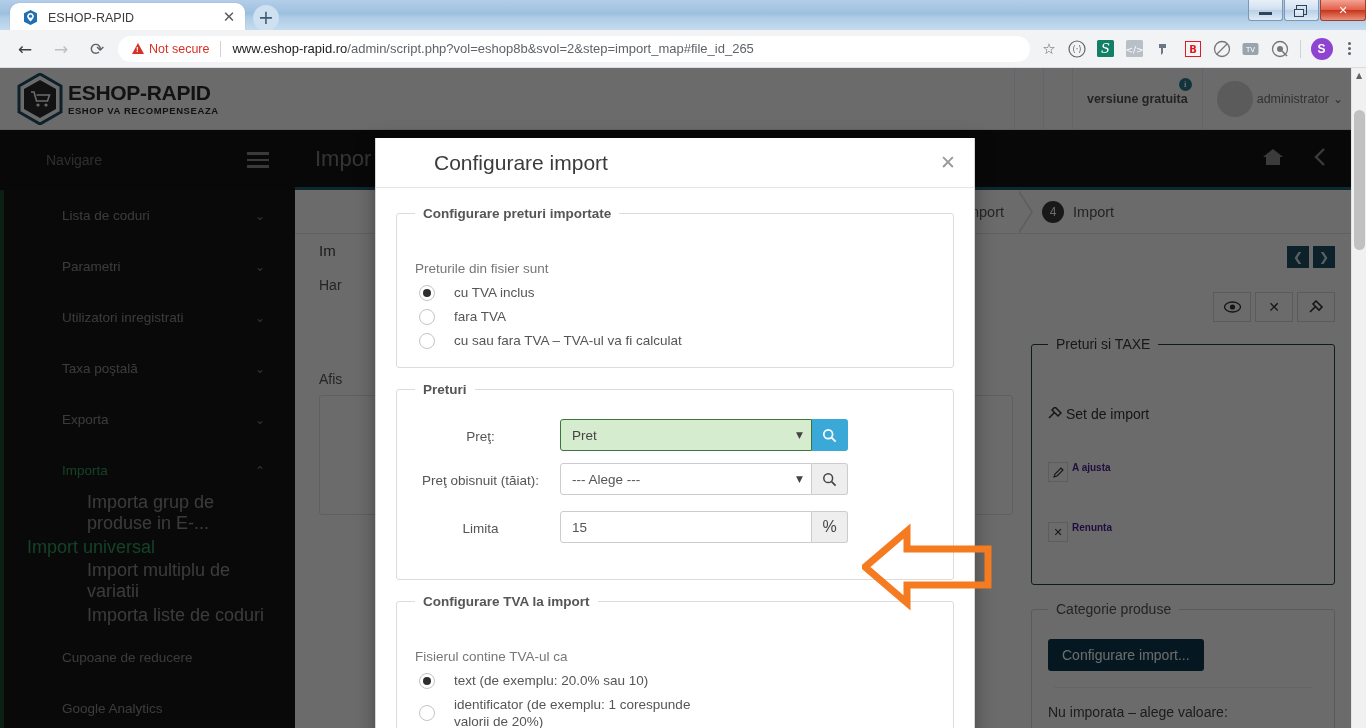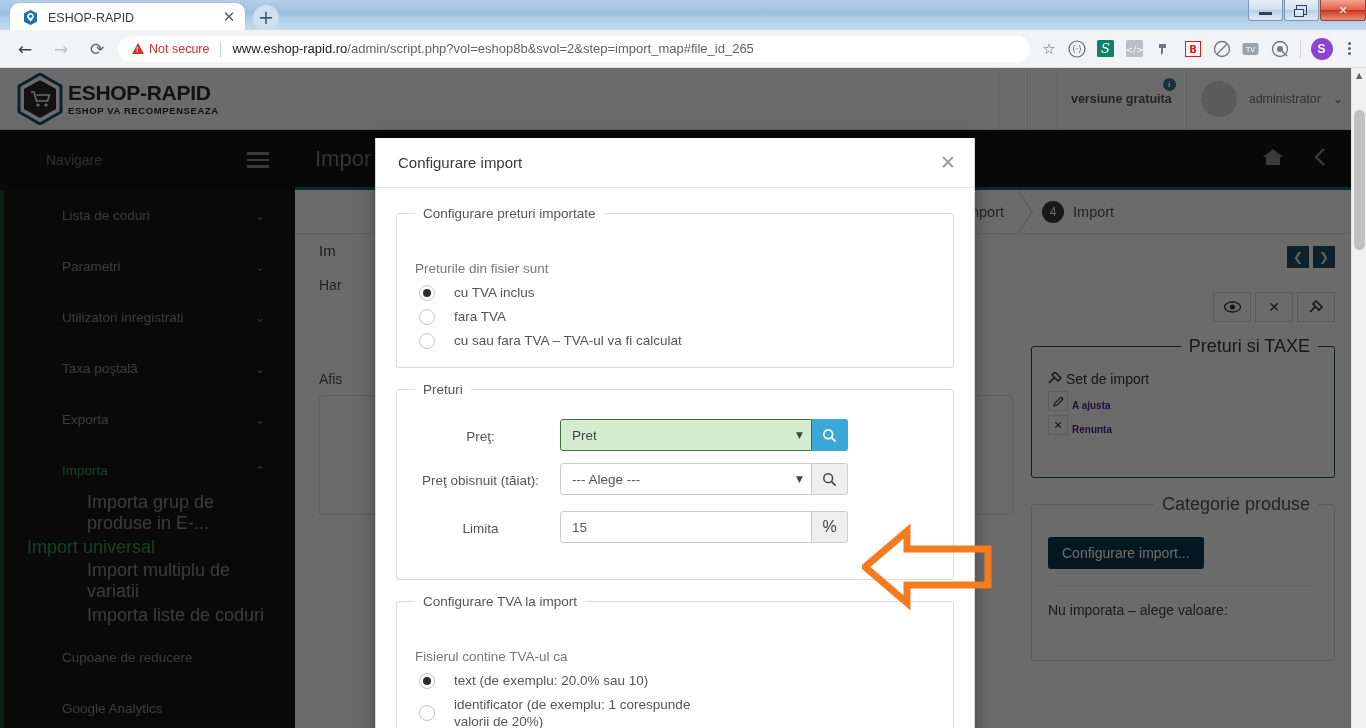--- a/index.html
+++ b/index.html
@@ -117,21 +117,21 @@
   .logo-text .l1 { font-size:21px;font-weight:bold;color:#2b2b2b;letter-spacing:-0.3px;line-height:21px;font-family:"Liberation Sans",sans-serif;}
   .logo-text .l2 { font-size:9.5px;font-weight:bold;color:#2b2b2b;letter-spacing:0.6px;margin-top:2px;}
   .hdr-spacer{flex:1;}
   .hdr-cell { height:62px; border-left:1px solid #eceff1; display:flex;align-items:center;padding:0 14px; }
   .free-badge { position:relative; font-size:12.5px; font-weight:bold; color:#555; }
   .info-dot {
     position:absolute; right:-4px; top:-14px; width:13px;height:13px;border-radius:50%;
     background:#2b7a8c; color:#fff; font-size:9px; font-weight:bold;
     display:flex;align-items:center;justify-content:center; font-family:"Liberation Serif",serif;
   }
-  .user-cell { display:flex;align-items:center;gap:12px; padding-right:8px;}
+  .user-cell { display:flex;align-items:center;gap:4px; padding-right:8px;}
   .avatar-big { width:36px;height:36px;border-radius:50%;background:#d8d8d8;flex:none;}
   .user-name { font-size:12.5px;color:#777; }
   .caret-dn { font-size:12px;color:#777; font-family:"DejaVu Sans",sans-serif;}
 
   .sidebar {
     position:absolute; left:0; top:62px; width:295px; height:598px;
     background:#232323;
   }
   .nav-head {
     height:60px; background:#141414; display:flex;align-items:center;
@@ -189,24 +189,24 @@
     font-family:"DejaVu Sans",sans-serif;
   }
   .tool-btns { display:flex; justify-content:flex-end; gap:4px; margin:24px 0 14px 0;}
   .tool-btn {
     width:38px;height:30px;border:1px solid #d8d8d8;background:#fff;
     display:flex;align-items:center;justify-content:center;color:#333;font-size:14px;
   }
   fieldset.box {
     border:1px solid #d8d8d8; border-radius:3px; padding: 14px 16px 16px 16px; margin-bottom:16px;
   }
-  fieldset.box > legend { font-size:18px; color:#555; padding: 0 8px; text-align: right; }
+  fieldset.box > legend { font-size:14px; color:#555; padding: 0 8px; }
   fieldset.green { border-color:#1c4a33; }
   fieldset.green > legend { color:#3a3a3a; }
-  .pill-line { font-size:14px;color:#333; display:flex;align-items:flex-end;gap:4px; margin-bottom:4px;}
+  .pill-line { font-size:14px;color:#333; display:flex;align-items:flex-start;gap:4px; margin-bottom:4px;margin-top:40px;}
   .mini-btn {
     width:20px;height:20px;border:1px solid #ddd;display:inline-flex;
     align-items:center;justify-content:center;font-size:11px;color:#333;background:#fff;
   }
   .link-blue { color:#4c1d95; font-size:10px;font-weight:bold; }
   .btn-dark {
     display:inline-block; background:#0d3a4f; color:#fff; font-size:14px;
     padding: 8px 14px; border-radius:3px;
   }
   .hr-line { height:1px;background:#eee;margin:16px 6px; }
@@ -225,28 +225,28 @@
   .modal {
     position:absolute; left:375px; top:70px; width:600px; height:658px;
     background:#fff; box-shadow: 0 4px 18px rgba(0,0,0,.35);
     border: 1px solid #d6d6d6; border-top:none;
     overflow: hidden;
   }
   .modal-header {
     height:50px; border-bottom:1px solid #e5e5e5; display:flex;align-items:center;
     padding: 0 18px 0 22px; justify-content:space-between; background:#fff;
   }
-  .modal-title { font-size:15px; color:#3b3b3b; }
+  .modal-title { font-size:21px; color:#3b3b3b;margin-left:36px; }
   .modal-x { font-size:19px;color:#9a9a9a; font-family:"DejaVu Sans",sans-serif; line-height:1;}
   .modal-body { padding: 18px 20px 0 20px; }
 
   fieldset.mbox {
     border:1px solid #dcdcdc; border-radius:3px; padding: 16px 18px 18px 18px; margin-bottom:14px;
   }
-  fieldset.mbox > legend { font-size:13.5px; color:#555; padding:0 8px; }
+  fieldset.mbox > legend { font-size:13.5px; color:#555; padding:0 8px;font-weight:bold; }
   .hint { font-size:13.5px; color:#777; margin-bottom:8px;margin-top:24px; }
   .radio-row { display:flex; align-items:flex-start; gap:19px; margin: 7px 0 0 4px;}
   .radio {
     width:16px;height:16px;border-radius:50%;border:1px solid #c4c4c4;background:#fff;flex:none;
     position:relative; margin-top:1px;
   }
   .radio.checked:after {
     content:""; position:absolute; left:3px; top:3px; width:8px;height:8px;border-radius:50%;
     background:#2e2e2e;
   }

